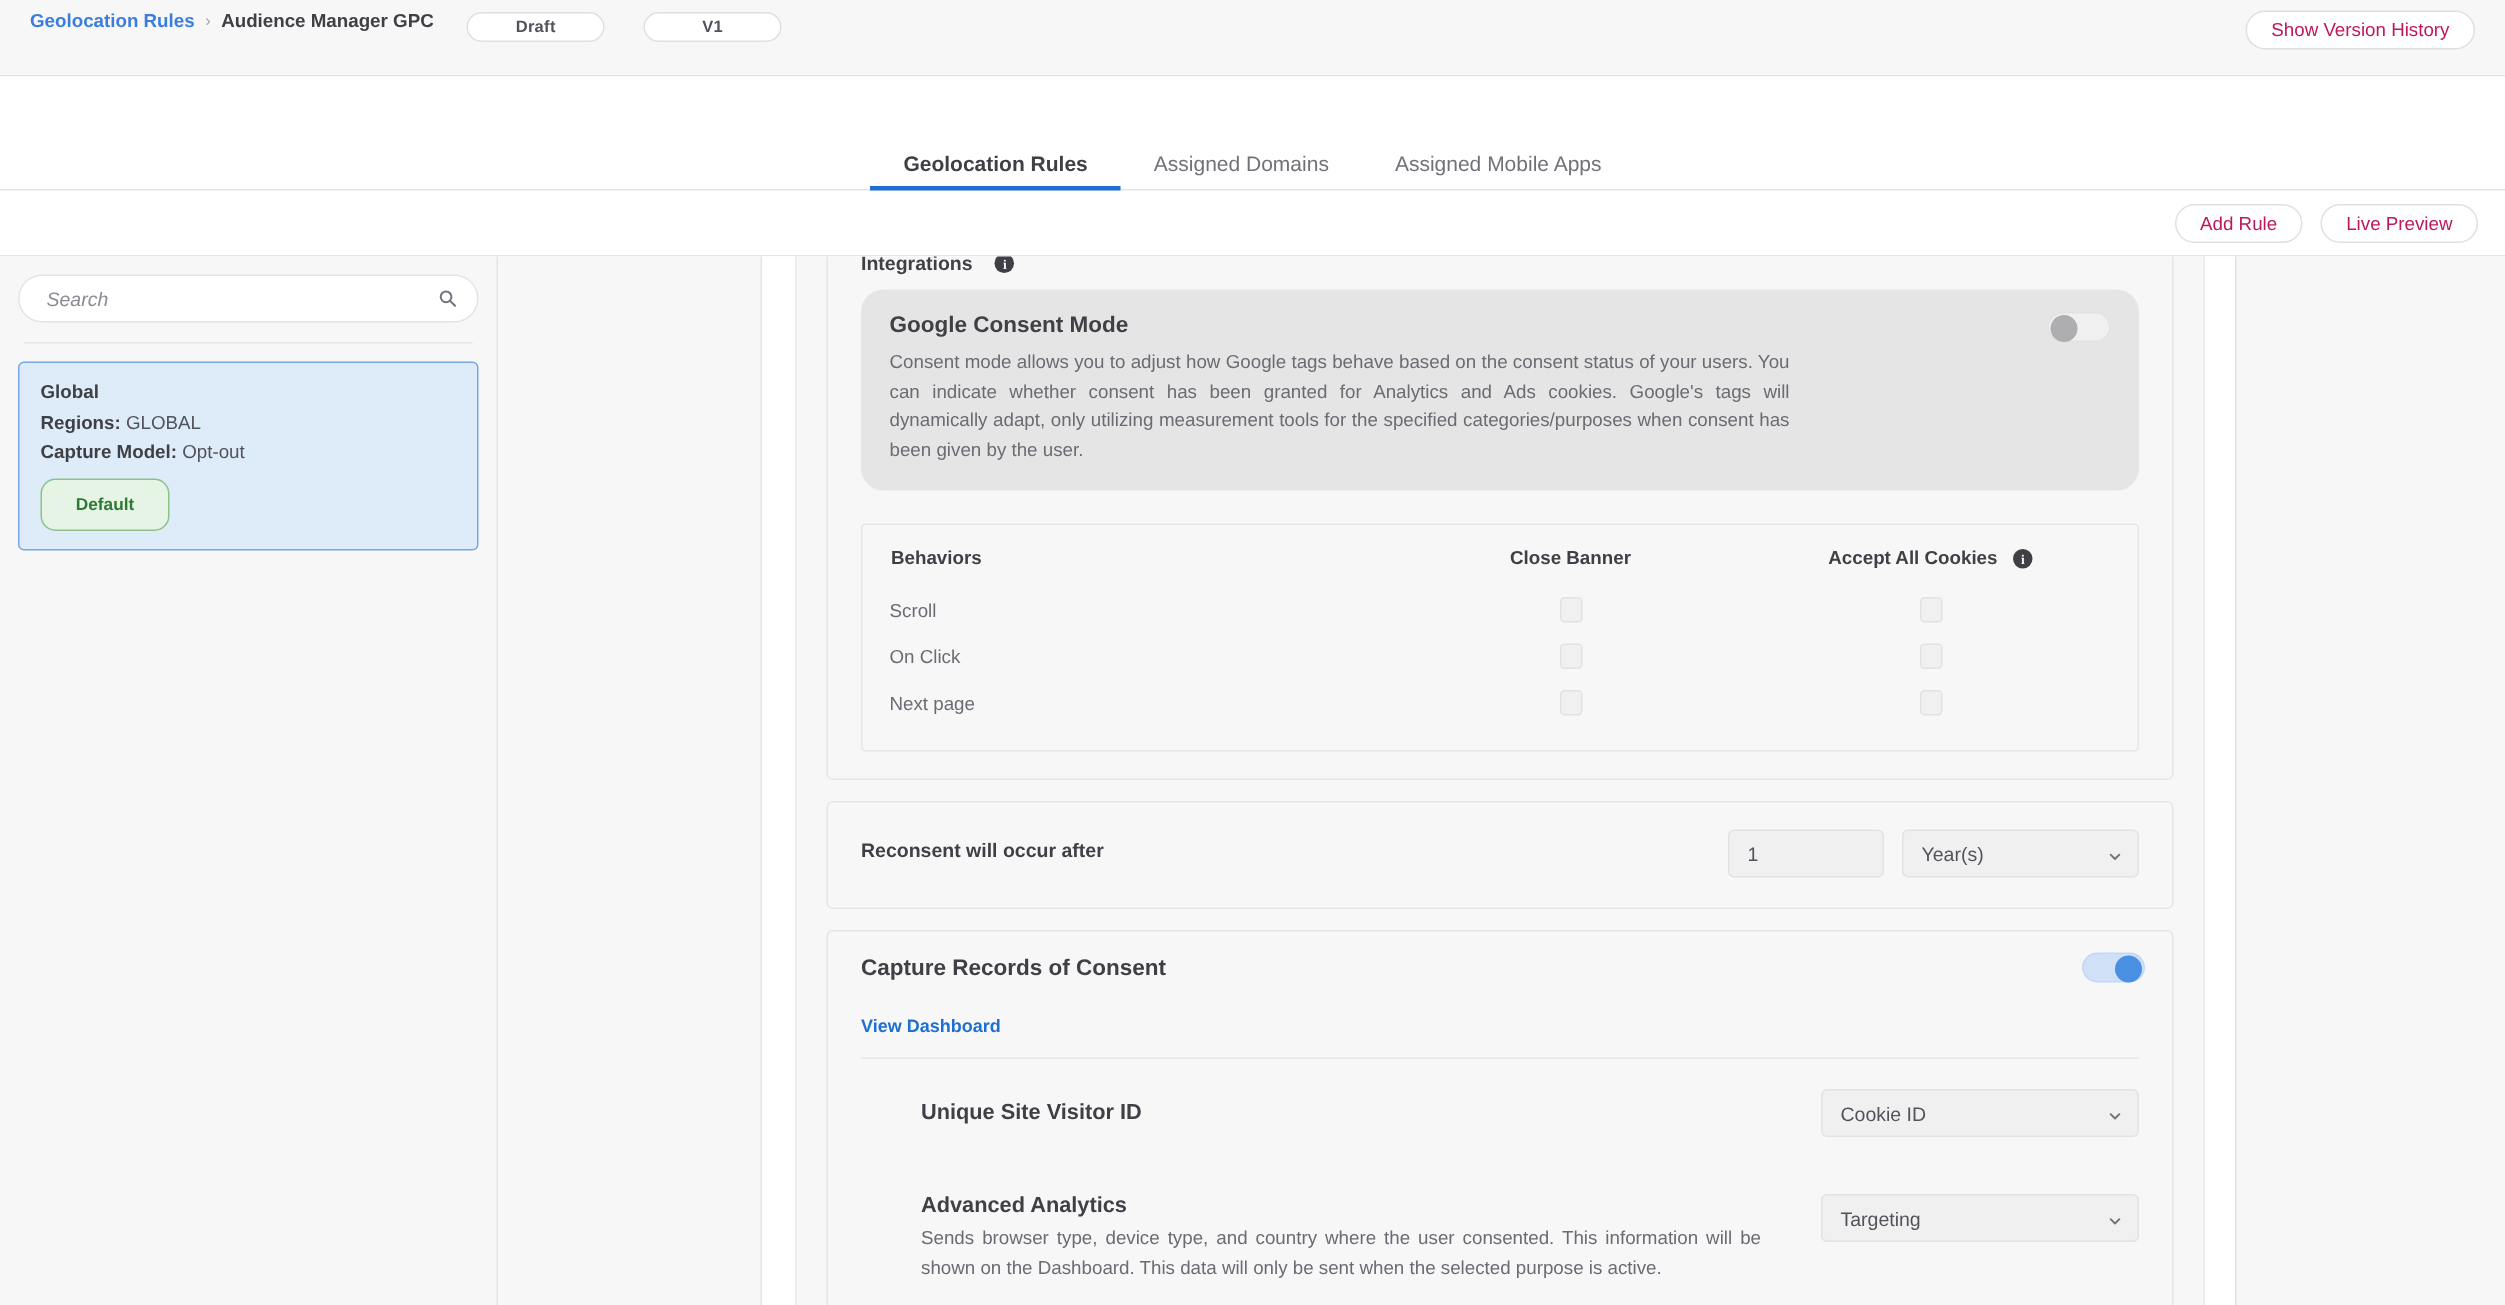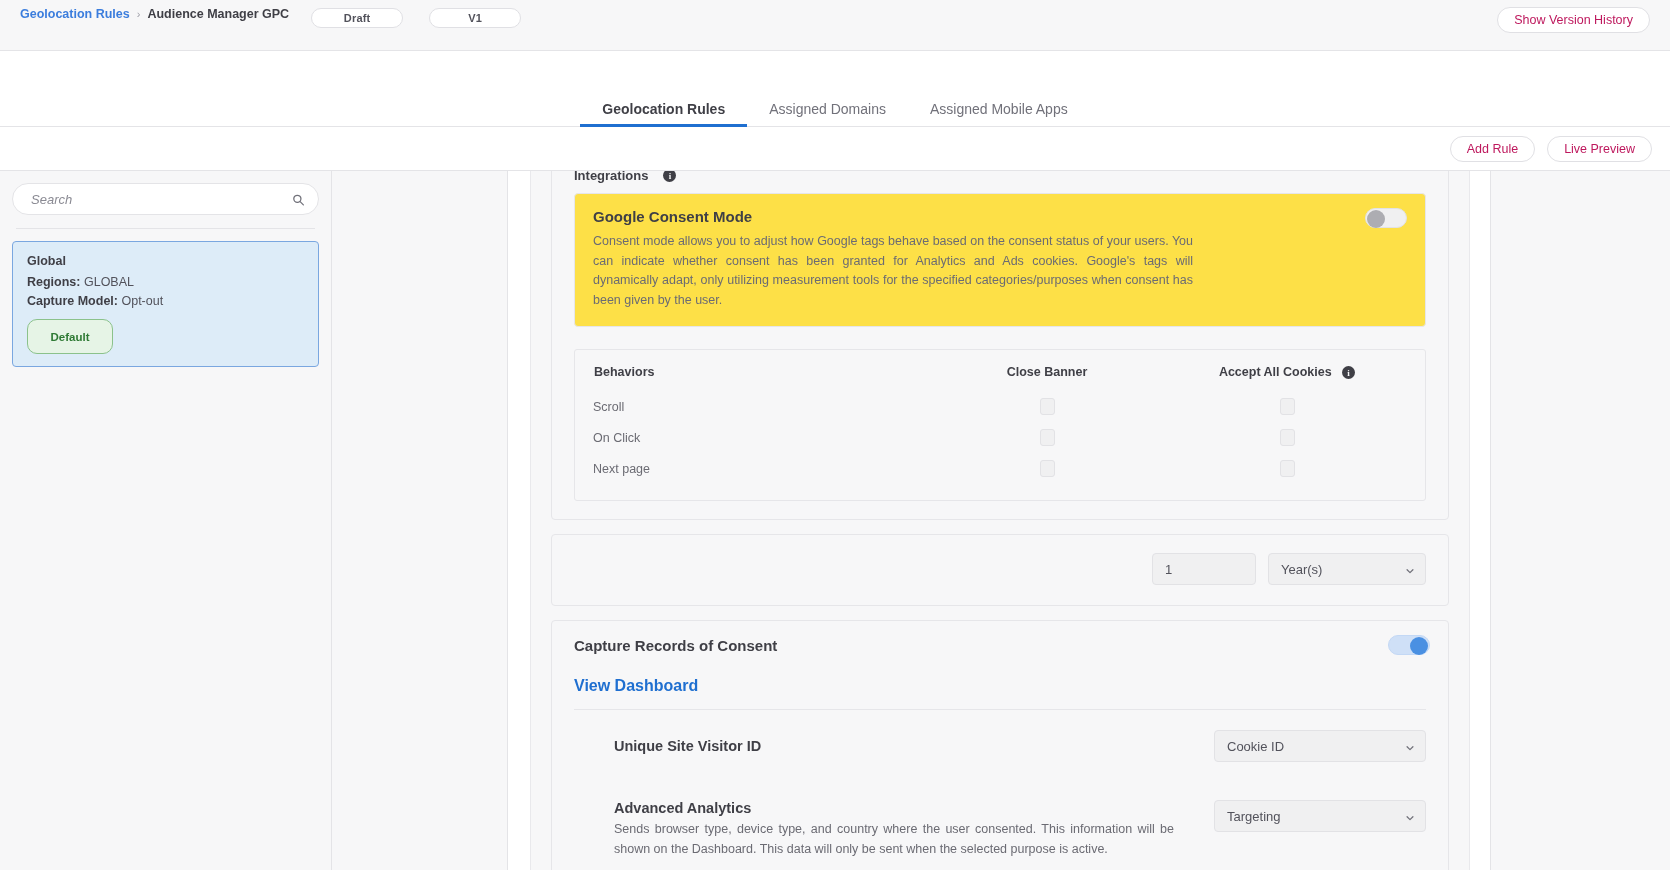--- a/index.html
+++ b/index.html
@@ -247,25 +247,25 @@
     font-weight: 700;
     color: #3f3f46;
     padding: 10px 22px 4px 22px;
     display: flex;
     align-items: center;
     gap: 8px;
   }
 
   .consent-block {
     border: 1px solid #e6e6e9;
-    border-radius: 4px;
+    border-radius: 15px;
     margin: 6px 22px 0 22px;
     padding: 14px 18px 16px 18px;
     position: relative;
-    background: #fde047;
+    background: #e5e5e5;
   }
   .block-title {
     font-size: 15px;
     font-weight: 700;
     color: #3f3f46;
     margin-bottom: 7px;
   }
   .block-desc {
     font-size: 12.5px;
     color: #6b6b73;
@@ -403,21 +403,21 @@
     position: relative;
     padding: 16px 22px 14px 22px;
   }
   .cap-title {
     font-size: 15px;
     font-weight: 700;
     color: #3f3f46;
     margin-bottom: 4px;
   }
   .cap-link {
-    font-size: 16px;
+    font-size: 12px;
     font-weight: 700;
     color: #1f6fd0;
     cursor: pointer;
     margin-top: 23px;
   }
   .cap-divider { height: 1px; background: #e6e6e9; margin: 0 22px; }
   .cap-row {
     display: flex;
     align-items: flex-start;
     padding: 18px 22px 18px 62px;
@@ -556,20 +556,21 @@
                 <td class="c"><span class="chk"></span></td>
               </tr>
             </tbody>
           </table>
         </div>
       </div>
 
       <div class="panel">
         <div class="reconsent">
           <div class="txt">
+            <div class="r-title">Reconsent will occur after</div>
           </div>
           <input class="field-num" type="text" value="1" style="">
           <div class="select sel-year">
             <span>Year(s)</span>
             <span class="chev">
               <svg viewBox="0 0 12 12" width="10" height="10" fill="none" stroke="currentColor" stroke-width="1.5" stroke-linecap="round" stroke-linejoin="round">
                   <polyline points="2.5,4.5 6,8 9.5,4.5"></polyline>
                 </svg>
             </span>
           </div>

